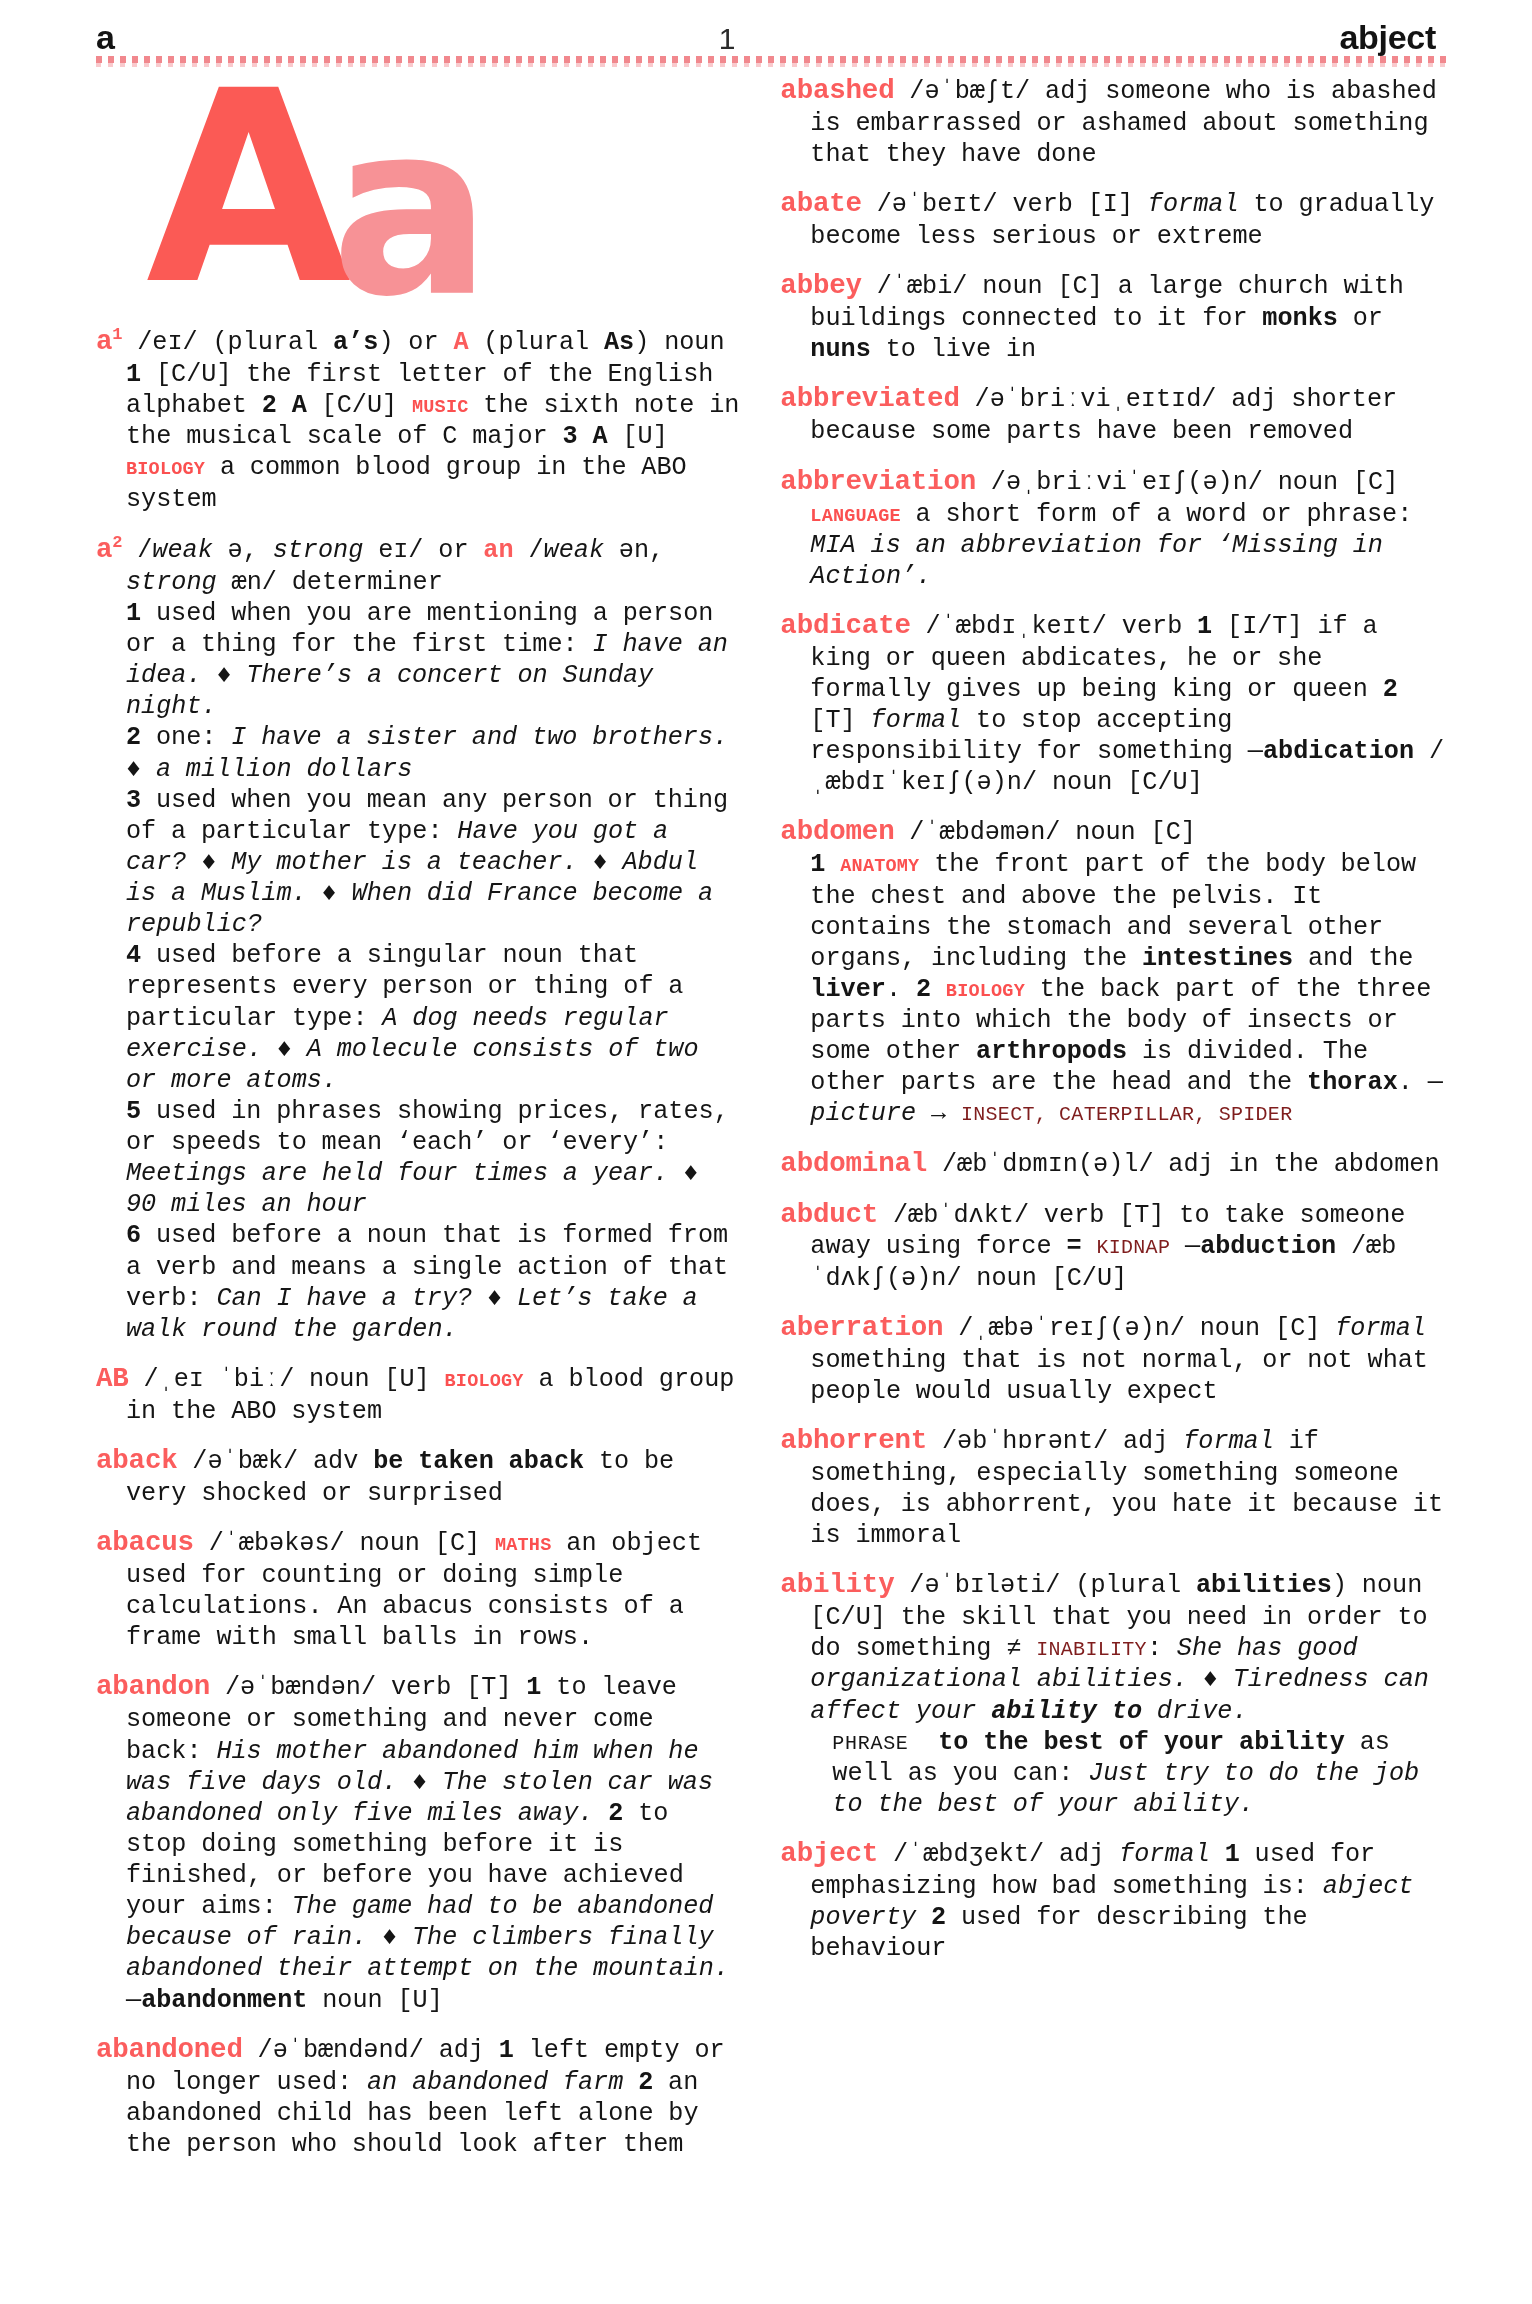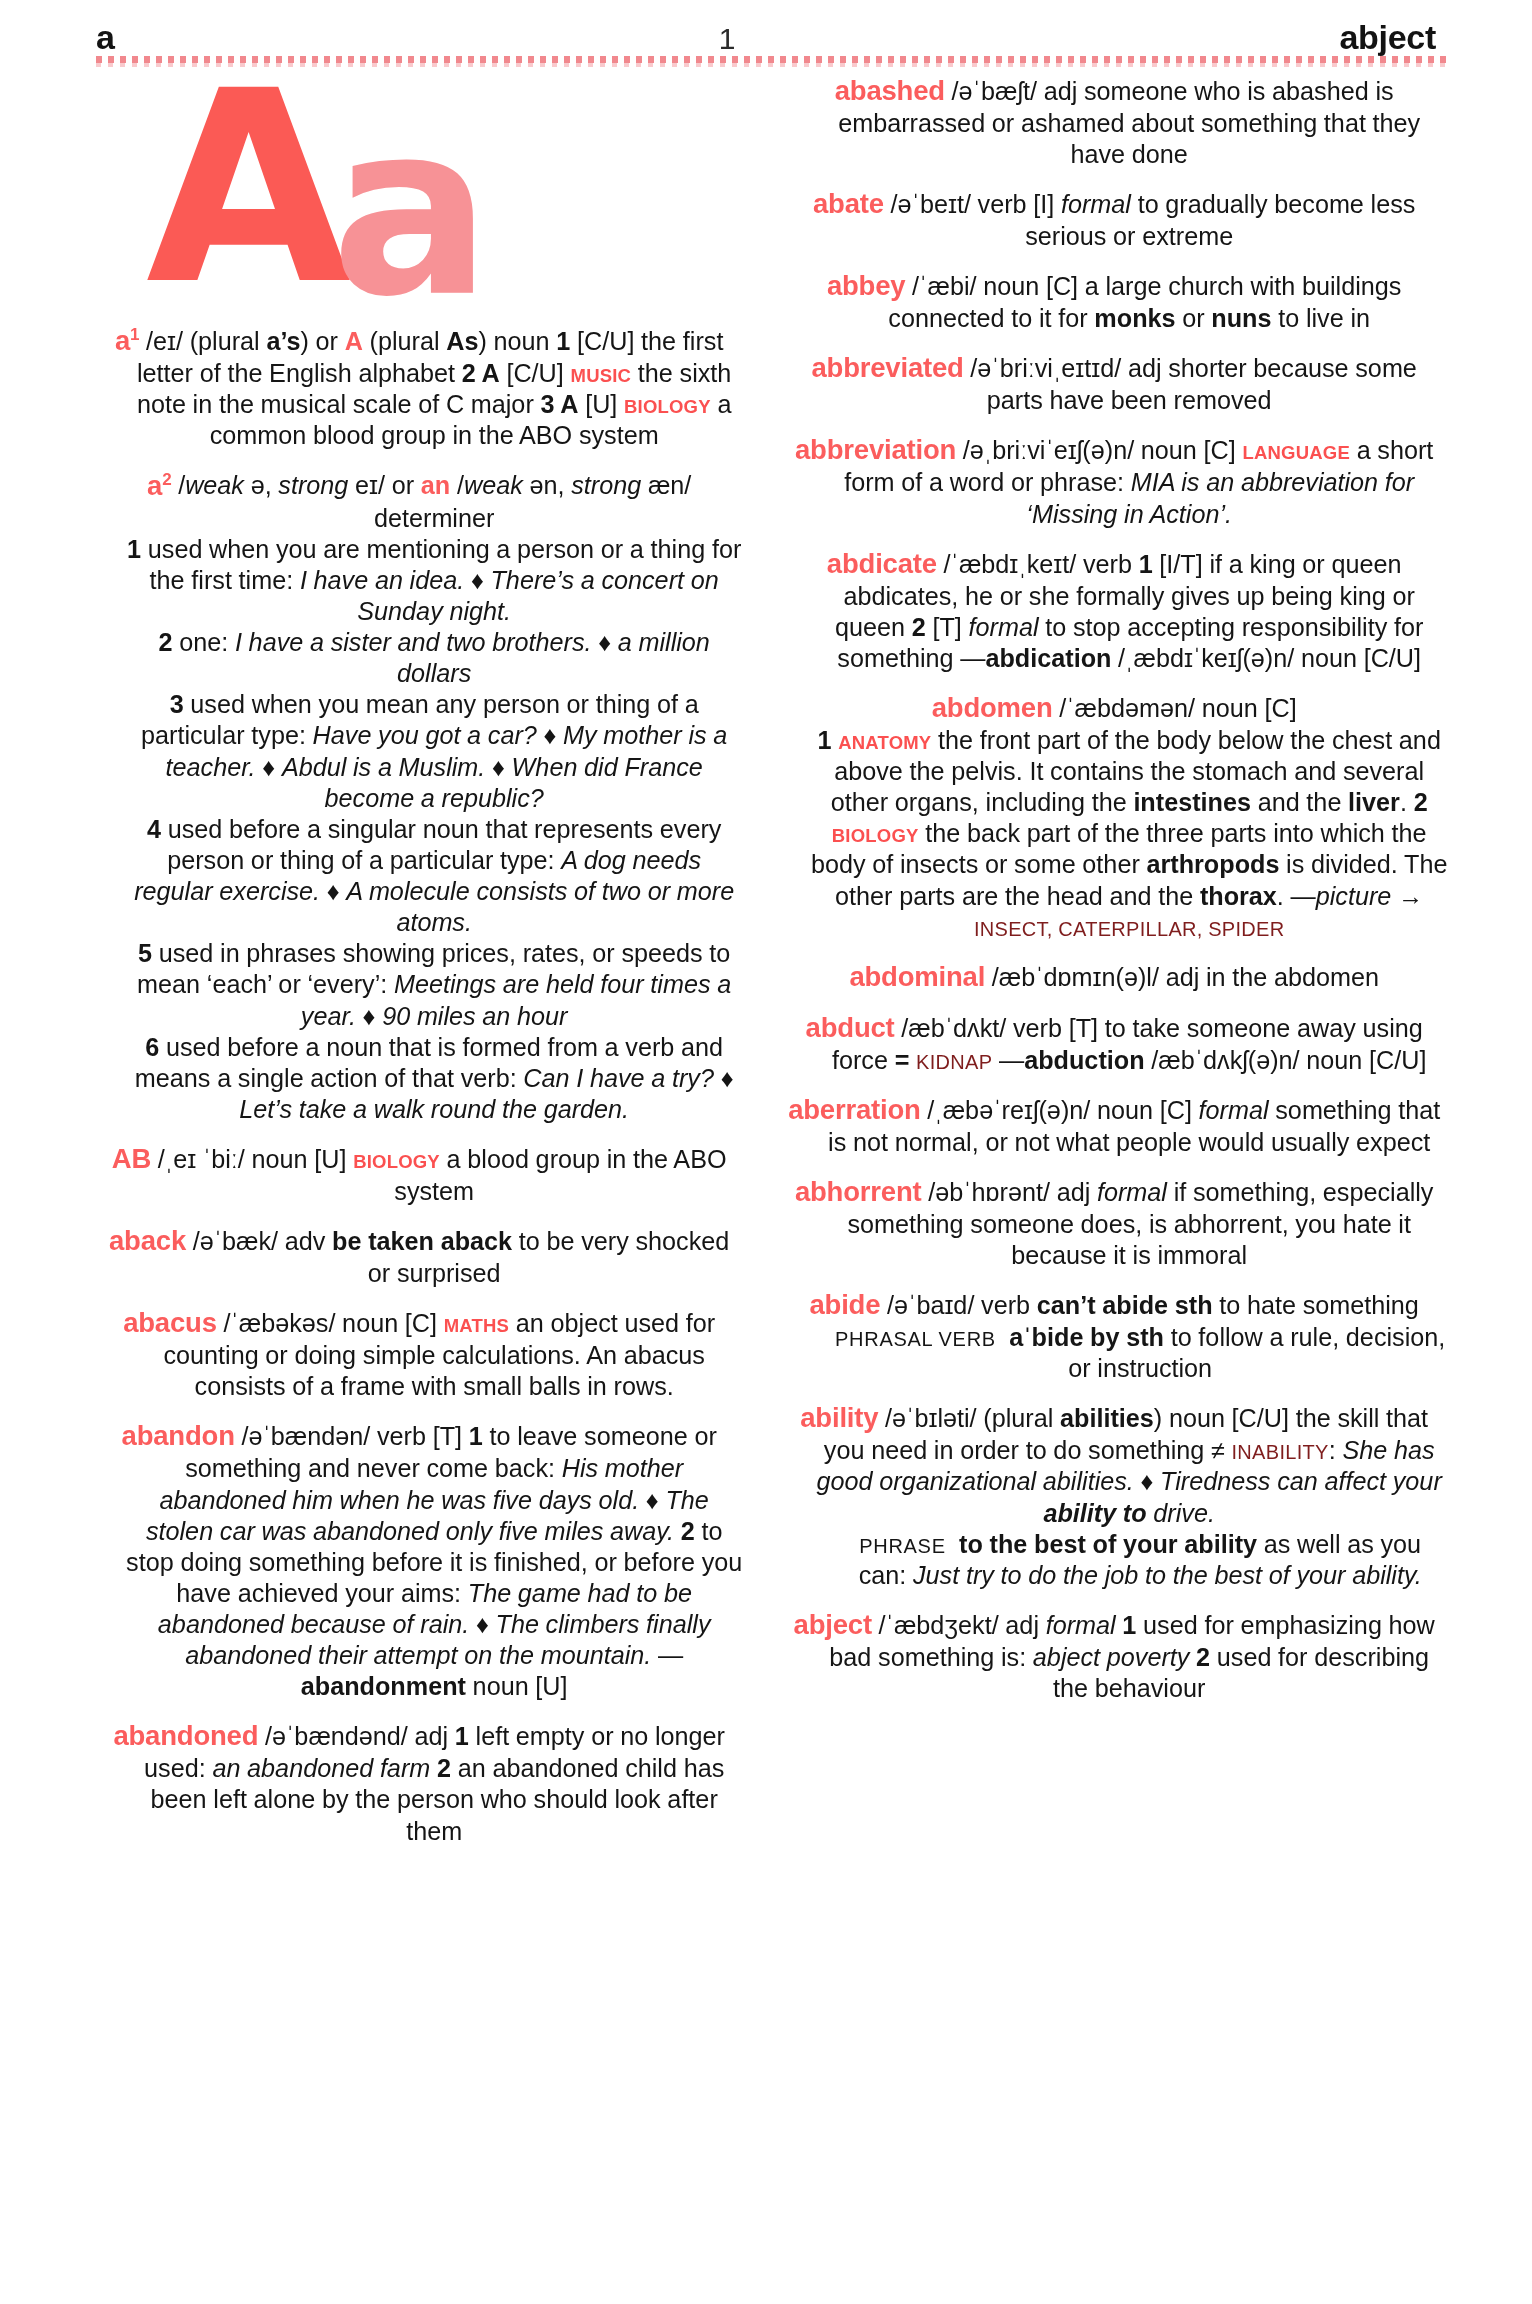--- a/index.html
+++ b/index.html
@@ -66,22 +66,23 @@
   }
 
   
   .entry {
     margin:0 0 17px 0;
     padding-left:30px;
     text-indent:-30px;
     font-size:25.2px;
     line-height:1.235;
     color:#151515;
-    text-align:center;
+    text-align:left;
     word-spacing:-0.3px;
+    font-family:Liberation Mono, monospace;
   }
   .hw {
     color:#fb5d5d; font-weight:bold; font-size:27.5px;
     letter-spacing:-0.2px;
   }
   .hw sup { font-size:.62em; font-weight:bold; }
   .hw-red-inline { color:#fb5d5d; font-weight:bold; }
   .lbl {
     color:#fb5050; font-weight:bold; font-size:18.5px;
     letter-spacing:.2px; text-transform:uppercase;
@@ -127,20 +128,19 @@
           <p class="entry"><span class="hw">abate</span><span> /əˈbeɪt/ verb [I] <i>formal</i> to gradually become less serious or extreme</span></p>
           <p class="entry"><span class="hw">abbey</span><span> /ˈæbi/ noun [C] a large church with buildings connected to it for <b>monks</b> or <b>nuns</b> to live in</span></p>
           <p class="entry"><span class="hw">abbreviated</span><span> /əˈbriːviˌeɪtɪd/ adj shorter because some parts have been removed</span></p>
           <p class="entry"><span class="hw">abbreviation</span><span> /əˌbriːviˈeɪʃ(ə)n/ noun [C] <span class="lbl">LANGUAGE</span> a short form of a word or phrase: <i>MIA is an abbreviation for ‘Missing in Action’.</i></span></p>
           <p class="entry"><span class="hw">abdicate</span><span> /ˈæbdɪˌkeɪt/ verb <b>1</b> [I/T] if a king or queen abdicates, he or she formally gives up being king or queen <b>2</b> [T] <i>formal</i> to stop accepting responsibility for something —<b>abdication</b> /ˌæbdɪˈkeɪʃ(ə)n/ noun [C/U]</span></p>
           <p class="entry"><span class="hw">abdomen</span><span> /ˈæbdəmən/ noun [C]<br><b>1</b> <span class="lbl">ANATOMY</span> the front part of the body below the chest and above the pelvis. It contains the stomach and several other organs, including the <b>intestines</b> and the <b>liver</b>. <b>2</b> <span class="lbl">BIOLOGY</span> the back part of the three parts into which the body of insects or some other <b>arthropods</b> is divided. The other parts are the head and the <b>thorax</b>. —<i>picture</i> → <span class="xref">INSECT, CATERPILLAR, SPIDER</span></span></p>
           <p class="entry"><span class="hw">abdominal</span><span> /æbˈdɒmɪn(ə)l/ adj in the abdomen</span></p>
           <p class="entry"><span class="hw">abduct</span><span> /æbˈdʌkt/ verb [T] to take someone away using force <b>=</b> <span class="xref">KIDNAP</span> —<b>abduction</b> /æbˈdʌkʃ(ə)n/ noun [C/U]</span></p>
           <p class="entry"><span class="hw">aberration</span><span> /ˌæbəˈreɪʃ(ə)n/ noun [C] <i>formal</i> something that is not normal, or not what people would usually expect</span></p>
           <p class="entry"><span class="hw">abhorrent</span><span> /əbˈhɒrənt/ adj <i>formal</i> if something, especially something someone does, is abhorrent, you hate it because it is immoral</span></p>
-          <p class="entry"><span class="hw">abide</span><span> /əˈbaɪd/ verb <b>can’t abide sth</b> to hate something<span class="sub"><span class="pv-lbl">PHRASAL VERB</span> &nbsp;<b>aˈbide by sth</b> to follow a rule, decision, or instruction</span></span></p>
           <p class="entry"><span class="hw">ability</span><span> /əˈbɪləti/ (plural <b>abilities</b>) noun [C/U] the skill that you need in order to do something ≠ <span class="xref">INABILITY</span>: <i>She has good organizational abilities.</i> ♦ <i>Tiredness can affect your <b>ability to</b> drive.</i><span class="sub"><span class="pv-lbl">PHRASE</span> &nbsp;<b>to the best of your ability</b> as well as you can: <i>Just try to do the job to the best of your ability.</i></span></span></p>
           <p class="entry"><span class="hw">abject</span><span> /ˈæbdʒekt/ adj <i>formal</i> <b>1</b> used for emphasizing how bad something is: <i>abject poverty</i> <b>2</b> used for describing the behaviour</span></p>
         </div>
     </div>
 
   </div>
 </div>
 
 </body></html>

